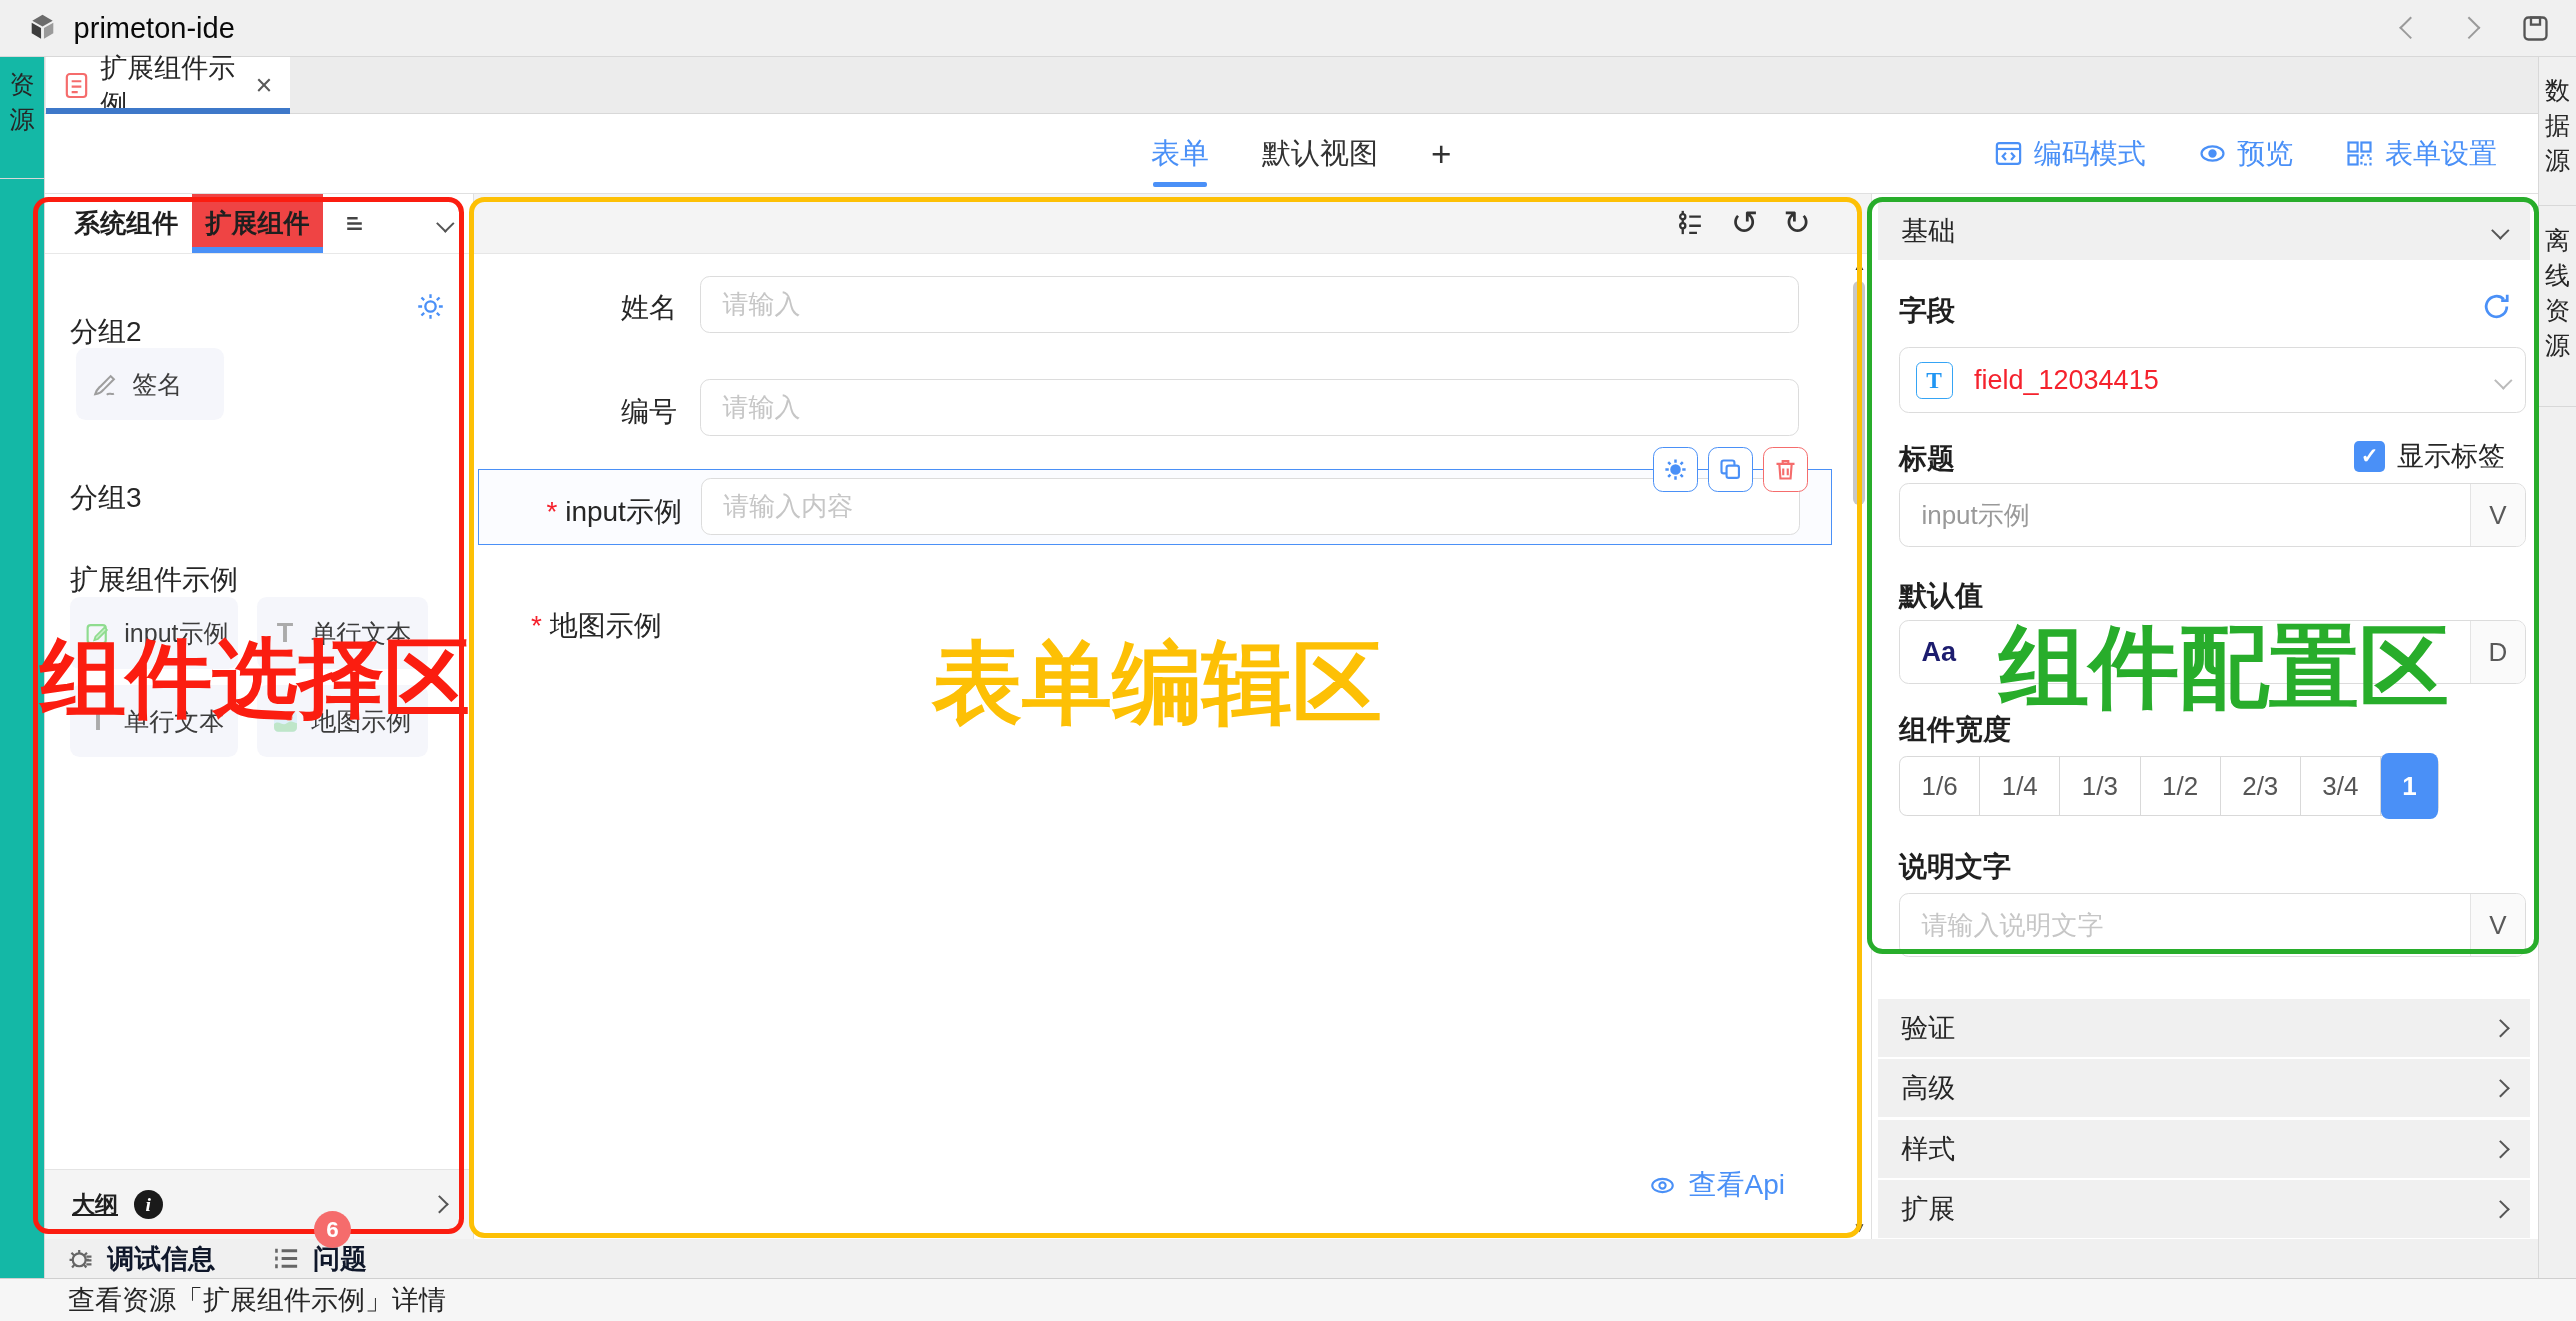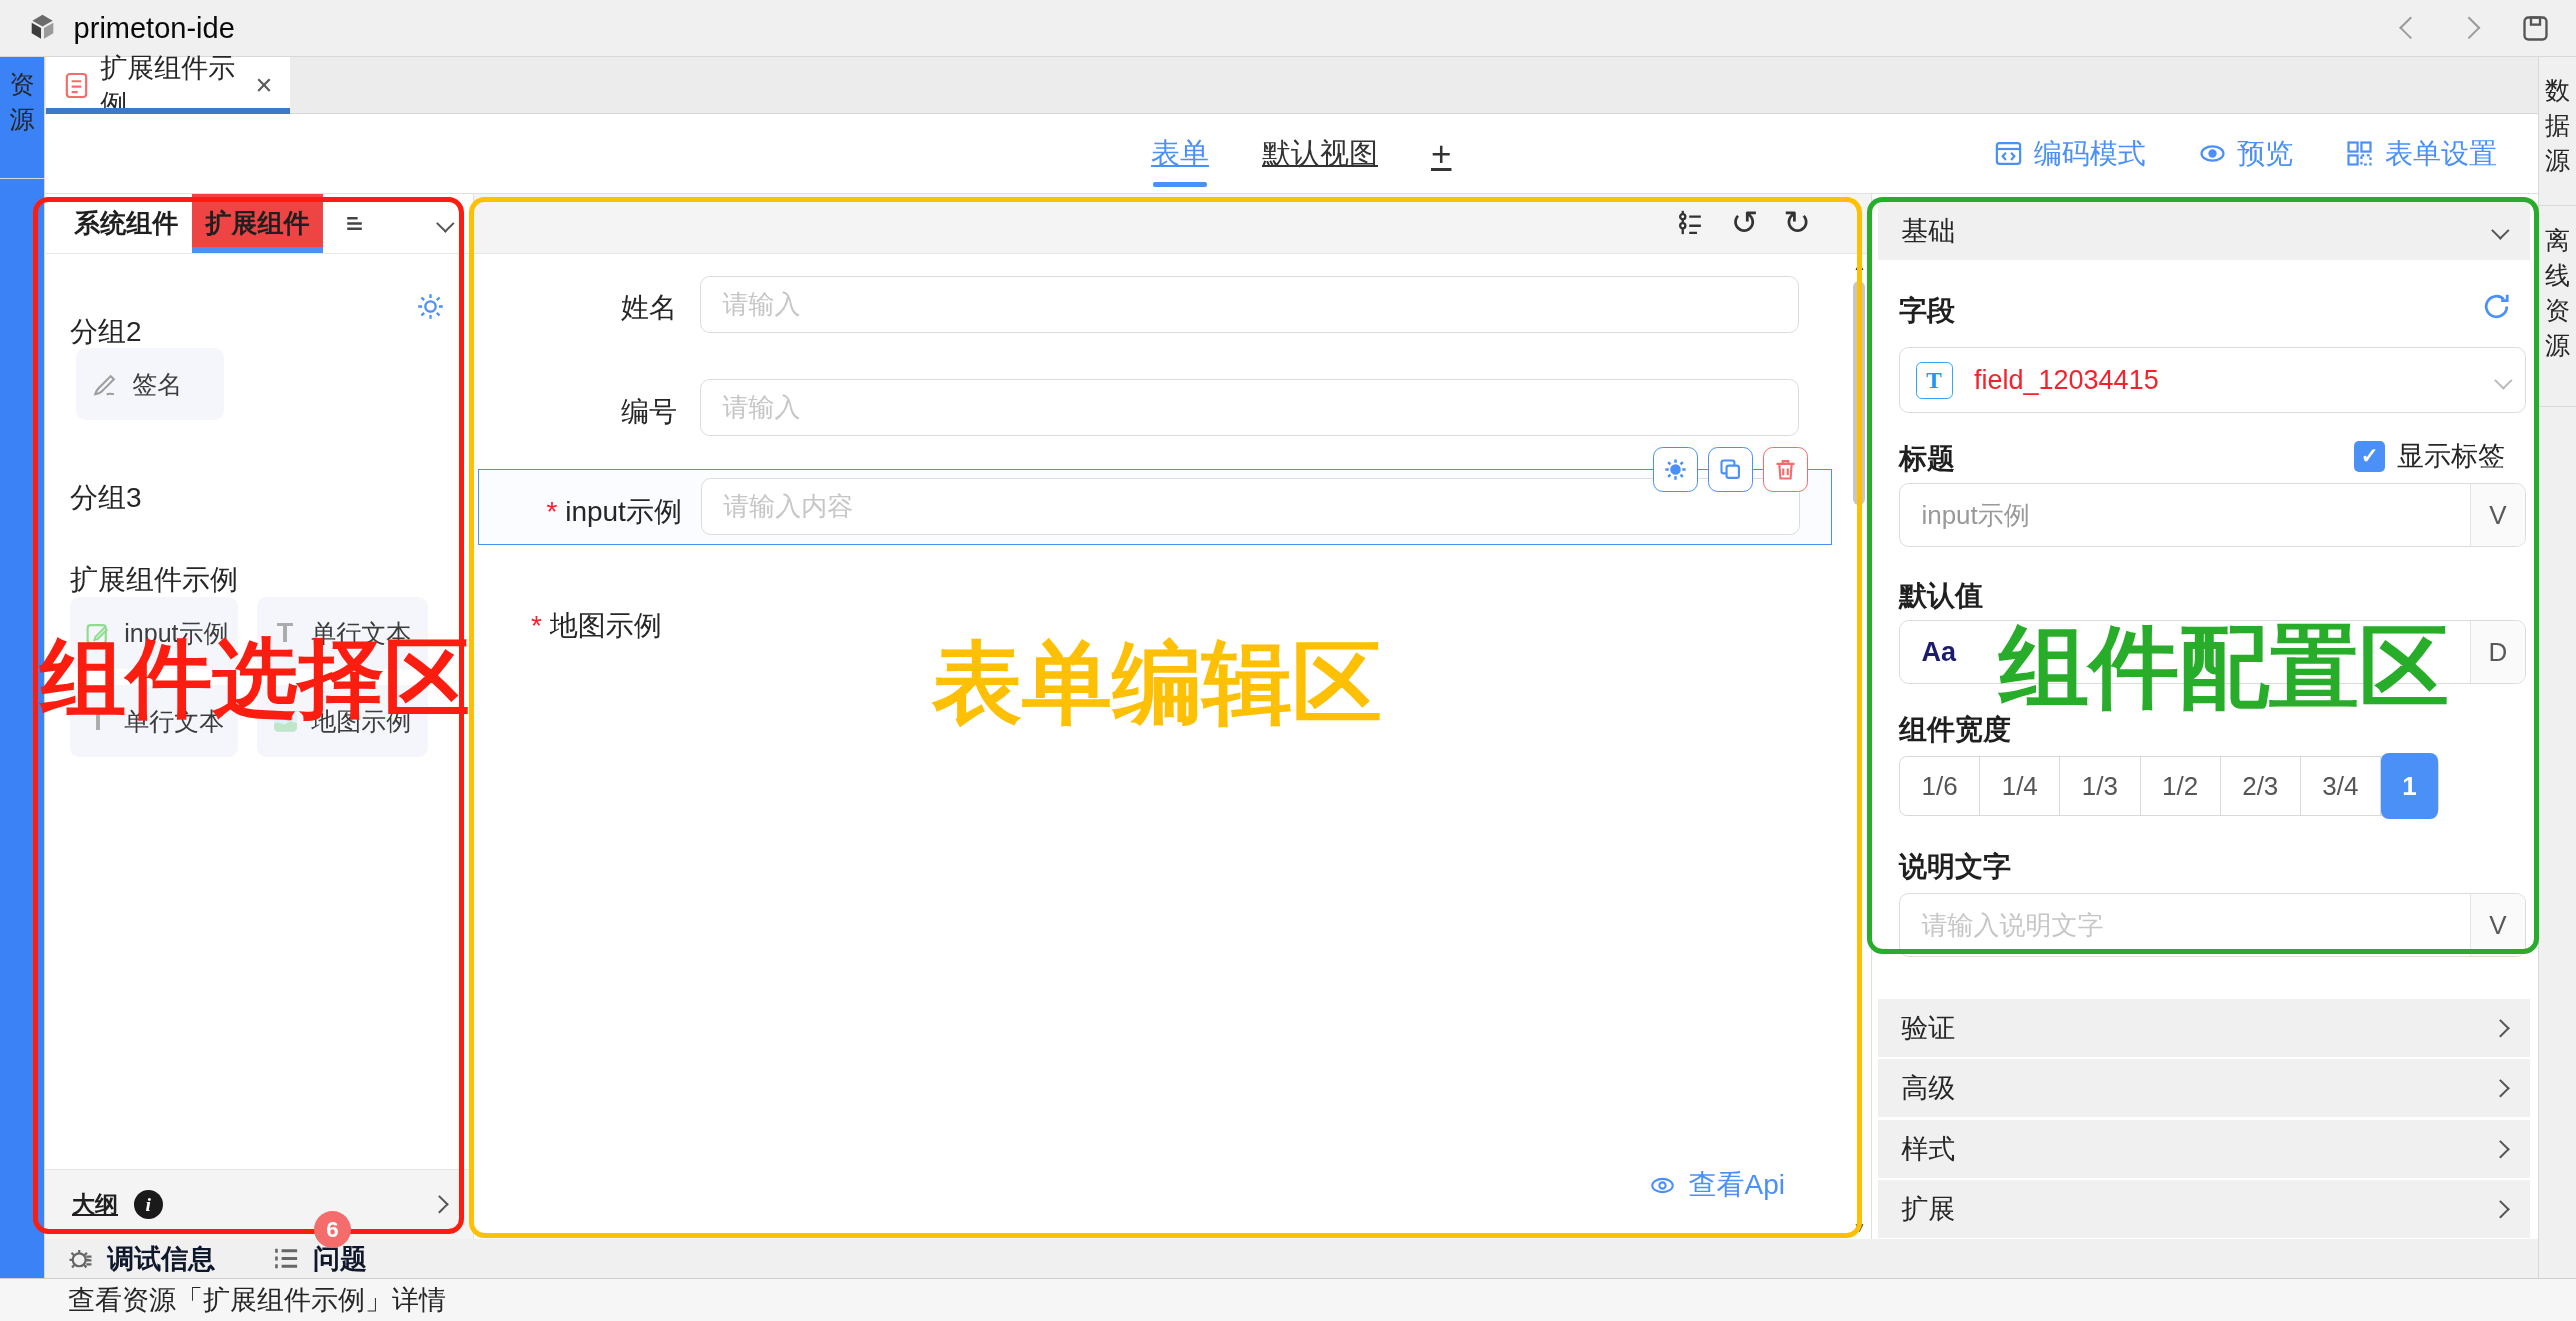--- a/index.html
+++ b/index.html
@@ -23,21 +23,21 @@
 
   
   .titlebar { position:absolute; left:0; top:0; right:0; height:57px;
     background:#f0f0f0; border-bottom:1px solid #d8d8d8;
     display:flex; align-items:center; padding:0 25px; }
   .titlebar .app-title { font-size:29px; color:#0a0a0a; margin-left:13.6px; }
   .tb-right { margin-left:auto; display:flex; align-items:center; gap:43px; }
 
   
   .left-rail { position:absolute; left:0; top:57px; width:45px; bottom:43px;
-    background:#3b82f6; border-right:1px solid #d8d8d8; }
+    background:#14b8a6; border-right:1px solid #d8d8d8; }
   .left-rail .vlabel { margin:9.7px auto 0; }
   .rail-div { position:absolute; left:0; right:0; height:1px; background:#d8d8d8; }
   .right-rail { position:absolute; right:0; top:57px; width:38px; bottom:43px;
     background:#f0f0f0; border-left:1px solid #d8d8d8; }
   .right-rail .vlabel { margin:0 auto; }
   .rr-a { position:absolute; top:15.6px; left:1.9px; }
   .rr-b { position:absolute; top:166px; left:1.9px; }
 
   
   .tab-strip { position:absolute; left:45px; right:38px; top:57px; height:57px;
@@ -48,21 +48,21 @@
     height:5.8px; background:#3e78c9; }
   .file-tab .label { font-size:27px; color:#262626; }
   .file-tab .close { font-size:29px; color:#595959; margin-left:5.8px; line-height:1; }
 
   
   .toolbar-row { position:absolute; left:45px; right:38px; top:114px; height:80px;
     background:#fff; border-bottom:1px solid #e0e0e0; }
   .view-tabs { position:absolute; left:1106px; top:0; height:100%;
     display:flex; align-items:center; gap:53px; }
   .view-tab { font-size:29px; color:#333; position:relative; height:100%;
-    display:flex; align-items:center;text-decoration:underline; }
+    display:flex; align-items:center; }
   .view-tab.active { color:#4a90f7; }
   .view-tab.active::after { content:''; position:absolute; left:1.9px; right:1.9px;
     bottom:5.8px; height:4.9px; background:#4a90f7; border-radius:1.9px; }
   .view-tab.add { font-size:35px; color:#333; }
   .top-actions { position:absolute; right:41px; top:0; height:100%;
     display:flex; align-items:center; gap:51px; }
   .top-action { display:flex; align-items:center; gap:9.7px;
     color:#4a90f7; font-size:28px; }
 
   

